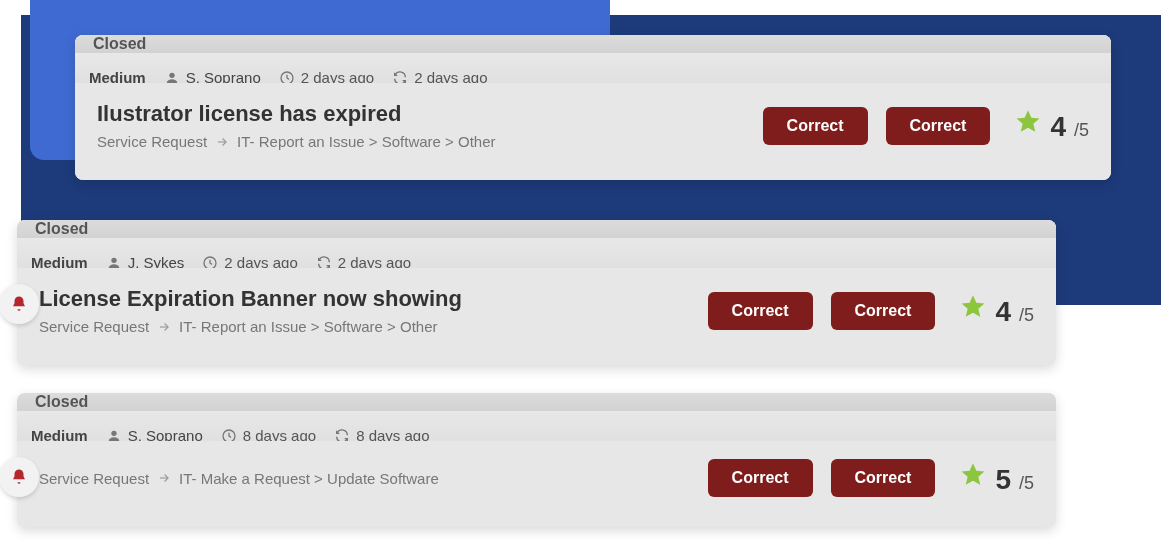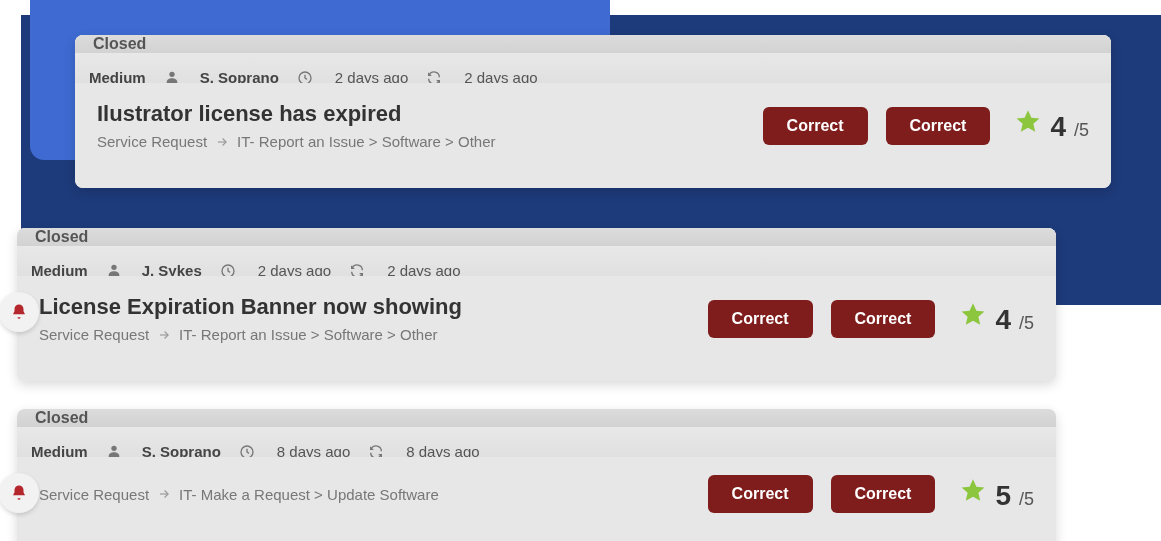--- a/index.html
+++ b/index.html
@@ -64,35 +64,35 @@
   .meta {
     display: flex;
     align-items: center;
     padding: 16px 14px;
     gap: 18px;
     flex: 1;
     color: #555;
     font-size: 15px;
   }
   .meta .priority { font-weight: 700; color: #444; }
-  .meta .user { font-weight: 700; color: #444; display: flex; gap: 20px; }
-  .meta .time { display: flex; align-items: center; gap: 22px; color:#555; }
+  .meta .user { font-weight: 400; color: #444; display: flex; align-items: center; gap: 6px; }
+  .meta .time { display: flex; align-items: center; gap: 6px; color:#555; }
   .ticket-id {
     display: flex;
     align-items: center;
     padding: 8px 22px;
     font-weight: 700;
     color: #444;
     border-left: 1px solid #cfcfcf;
     background: linear-gradient(#ededed, #e0e0e0);
   }
   .body-row {
     display: flex;
     align-items: center;
-    padding: 18px 22px 38px 22px;
+    padding: 18px 22px 30px 22px;
     gap: 18px;
     background: #e7e7e7;
     border-bottom-left-radius: 8px;
     border-bottom-right-radius: 8px;
   }
   .body-text { flex: 1; min-width: 0; }
   .title {
     font-size: 22px;
     font-weight: 700;
     color: #333;

